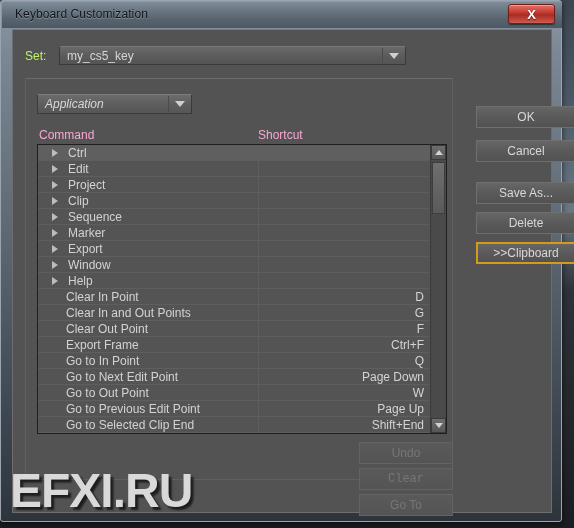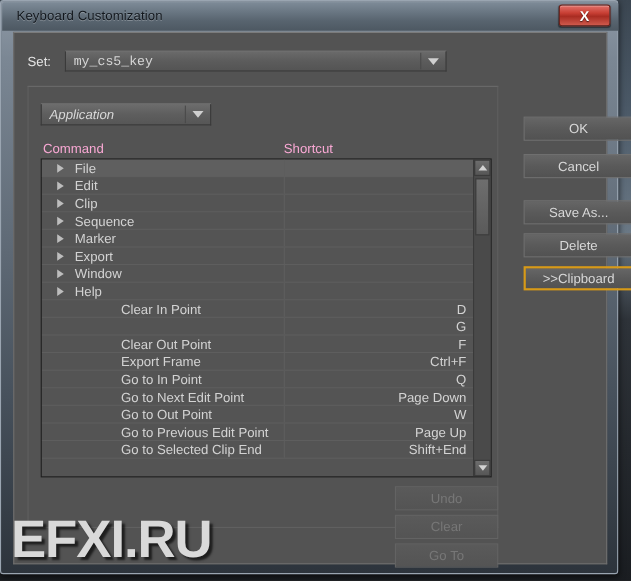--- a/index.html
+++ b/index.html
@@ -59,33 +59,33 @@
     width: 540px; height: 484px;
     background: #535353;
     border: 1px solid #6e6e6e;
     border-top-color: #7b7b7b;
   }
 
   
   #set-row { position: absolute; left: 12px; top: 16px; width: 500px; height: 20px; }
   #set-label {
     position: absolute; left: 0; top: 3px;
-    font-size: 12px; color: #e5e5e5;
+    font-size: 12px; color: #bef264;
   }
   #set-combo {
     position: absolute; left: 34px; top: 0;
     width: 347px; height: 19px;
     background: linear-gradient(180deg,#6a6a6a 0%,#5c5c5c 50%,#545454 100%);
     border: 1px solid #3a3a3a;
     border-top-color: #777;
     cursor: pointer;
   }
   #set-combo .val {
     position: absolute; left: 7px; top: 2px;
-    font-size: 12px; color: #d6d6d6; font-family: Liberation Mono, monospace;
+    font-size: 12px; color: #d6d6d6;
   }
   .combo-arrow-box {
     position: absolute; right: 1px; top: 1px; bottom: 1px; width: 22px;
     border-left: 1px solid #4a4a4a;
     display: flex; align-items: center; justify-content: center;
   }
   .tri-down {
     width: 0; height: 0;
     border-left: 5px solid transparent;
     border-right: 5px solid transparent;
@@ -149,21 +149,21 @@
     width: 0; height: 0;
     border-top: 4px solid transparent;
     border-bottom: 4px solid transparent;
     border-left: 6px solid #bdbdbd;
   }
   .row .cmd {
     position: absolute; left: 30px; top: 1px;
     font-size: 12px; color: #d3d3d3;
     white-space: nowrap;
   }
-  .row.leaf .cmd { left: 28px; margin-left: 44px; }
+  .row.leaf .cmd { left: 28px; }
   .row .sc {
     position: absolute; right: 6px; top: 1px;
     font-size: 12px; color: #d3d3d3;
     white-space: nowrap;
   }
 
   
   #scrollbar {
     position: absolute; right: 0; top: 0; bottom: 0; width: 16px;
     background: #4a4a4a;
@@ -214,21 +214,21 @@
     color: #777;
     background: linear-gradient(180deg,#5a5a5a 0%,#545454 100%);
     border-color: #636363;
     cursor: default;
     text-align: right;
   }
   .btn.focused {
     border: 2px solid #d79a18;
   }
   #btn-undo { left: 346px; top: 412px; width: 94px; }
-  #btn-clear { left: 346px; top: 438px; width: 94px; }
+  #btn-clear { left: 346px; top: 438px; width: 94px; font-family: Liberation Mono, monospace; }
   #btn-goto { left: 346px; top: 464px; width: 94px; }
 
   
   #btn-ok { left: 463px; top: 76px; }
   #btn-cancel { left: 463px; top: 110px; }
   #btn-saveas { left: 463px; top: 152px; }
   #btn-delete { left: 463px; top: 182px; }
   #btn-clipboard { left: 463px; top: 212px; }
 
   
@@ -282,27 +282,33 @@
       <div id="col-head">
         <div class="h" id="col-command">Command</div>
         <div class="h" id="col-shortcut">Shortcut</div>
       </div>
 
       <div id="list-wrap">
         <div id="list-rows">
             <div class="row selected">
               <div class="divider"></div>
               <div class="twisty"></div>
-              <div class="cmd">File</div>
+              <div class="cmd">Ctrl</div>
               <div class="sc"></div>
             </div>
             <div class="row">
               <div class="divider"></div>
               <div class="twisty"></div>
               <div class="cmd">Edit</div>
+              <div class="sc"></div>
+            </div>
+            <div class="row">
+              <div class="divider"></div>
+              <div class="twisty"></div>
+              <div class="cmd">Project</div>
               <div class="sc"></div>
             </div>
             <div class="row">
               <div class="divider"></div>
               <div class="twisty"></div>
               <div class="cmd">Clip</div>
               <div class="sc"></div>
             </div>
             <div class="row">
               <div class="divider"></div>
@@ -334,20 +340,21 @@
               <div class="cmd">Help</div>
               <div class="sc"></div>
             </div>
             <div class="row leaf">
               <div class="divider"></div>
               <div class="cmd">Clear In Point</div>
               <div class="sc">D</div>
             </div>
             <div class="row leaf">
               <div class="divider"></div>
+              <div class="cmd">Clear In and Out Points</div>
               <div class="sc">G</div>
             </div>
             <div class="row leaf">
               <div class="divider"></div>
               <div class="cmd">Clear Out Point</div>
               <div class="sc">F</div>
             </div>
             <div class="row leaf">
               <div class="divider"></div>
               <div class="cmd">Export Frame</div>

